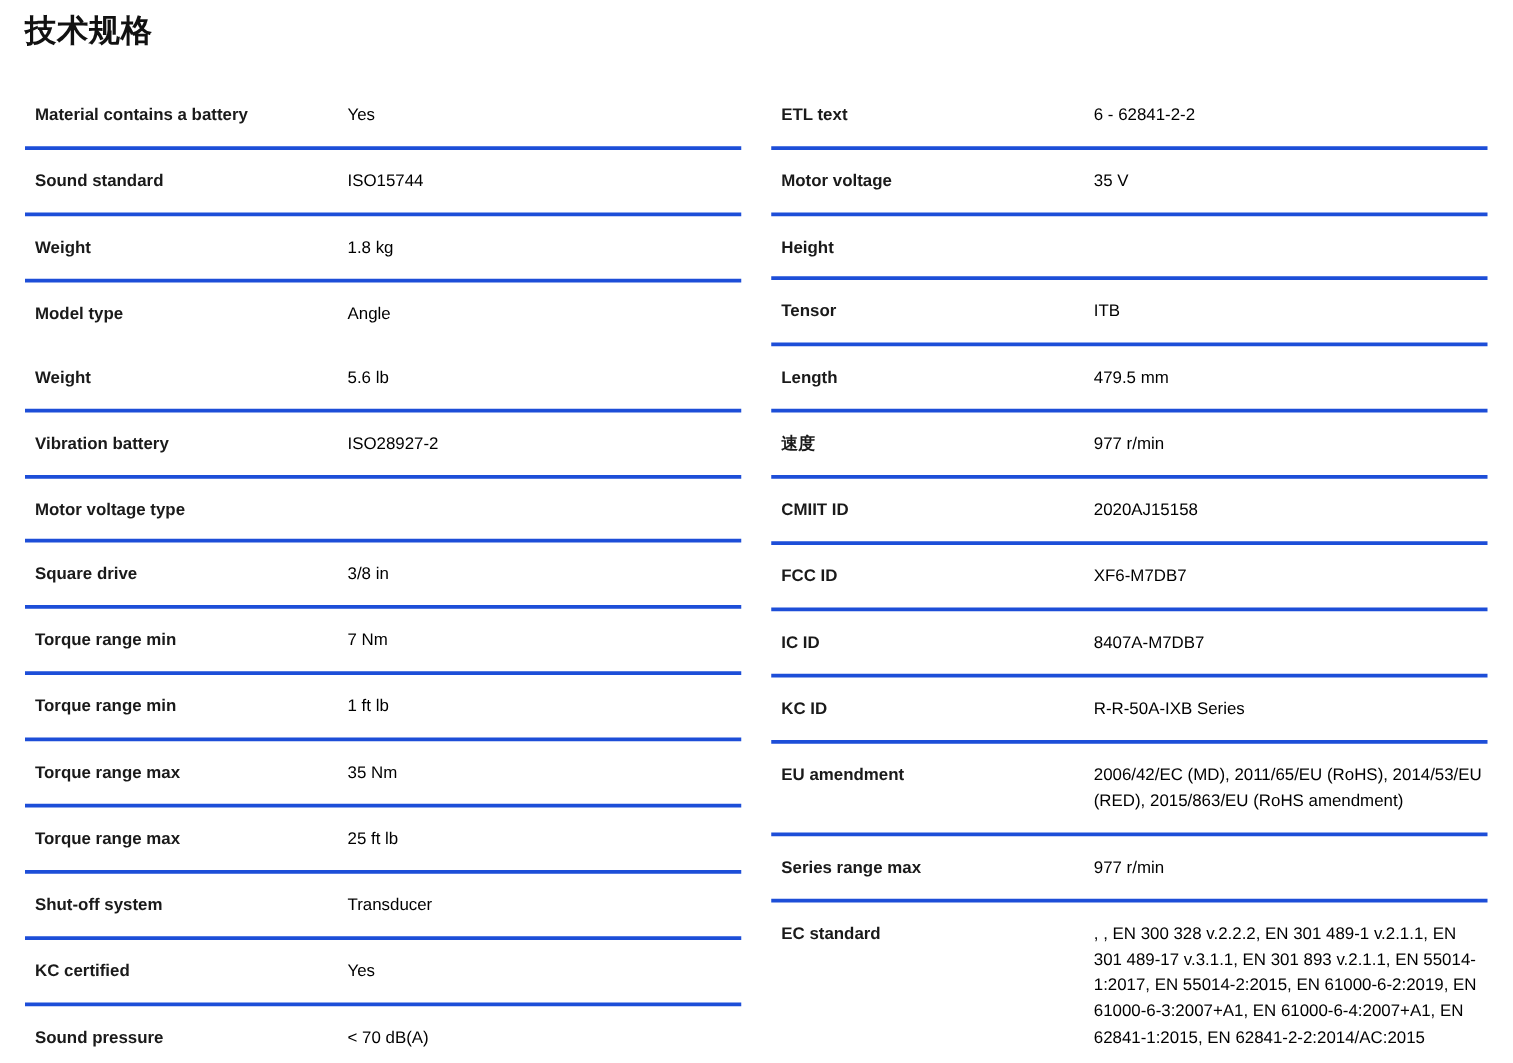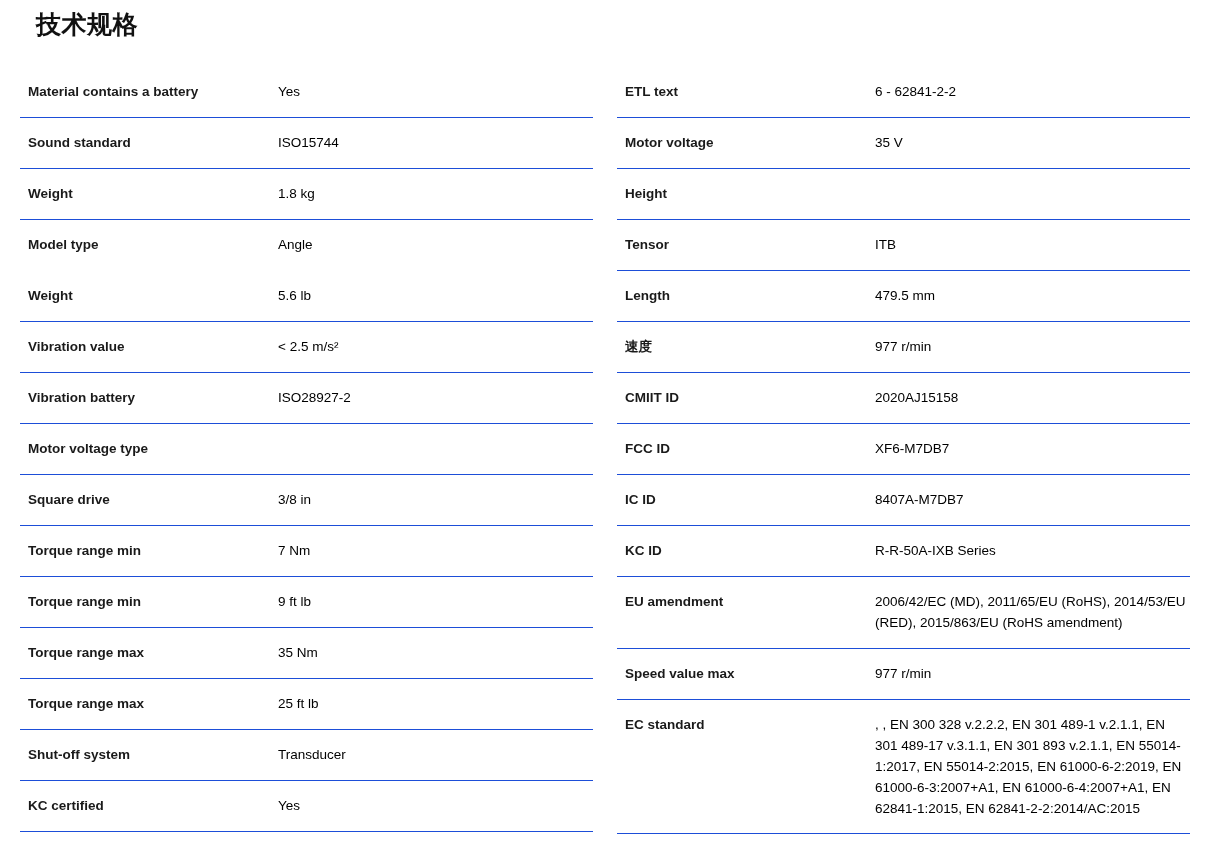--- a/index.html
+++ b/index.html
@@ -17,37 +17,37 @@
     -webkit-font-smoothing: antialiased;
   }
   .page {
     width: 1210px;
     padding: 0 20px;
   }
   .page-title {
     font-size: 25px;
     font-weight: bold;
     color: #111111;
-    margin: 8px 0 26px 16px;
+    margin: 8px 0 26px 0;
     letter-spacing: 0.5px;
   }
   .spec-columns {
     display: flex;
     gap: 0;
     align-items: flex-start;
   }
   .spec-col {
     width: 573px;
     flex: 0 0 573px;
   }
   .spec-col.left { margin-right: 24px; }
   .spec-row {
     display: flex;
     align-items: flex-start;
-    border-bottom: 1px solid #1d4ed8;
+    border-bottom: 3px solid #1d4ed8;
     padding: 15px 0 14px 8px;
     min-height: 51px;
   }
   .spec-row.no-border { border-bottom: none; }
   .spec-label {
     width: 250px;
     flex: 0 0 250px;
     font-size: 13.5px;
     font-weight: bold;
     color: #1a1a1a;
@@ -85,41 +85,37 @@
       </div>
       <div class="spec-row no-border">
         <div class="spec-label">Model type</div>
         <div class="spec-value">Angle</div>
       </div>
       <div class="spec-row">
         <div class="spec-label">Weight</div>
         <div class="spec-value">5.6 lb</div>
       </div>
       <div class="spec-row">
-        <div class="spec-label">Vibration value</div>
-        <div class="spec-value">&lt; 2.5 m/s²</div>
-      </div>
-      <div class="spec-row">
         <div class="spec-label">Vibration battery</div>
         <div class="spec-value">ISO28927-2</div>
       </div>
       <div class="spec-row">
         <div class="spec-label">Motor voltage type</div>
       </div>
       <div class="spec-row">
         <div class="spec-label">Square drive</div>
         <div class="spec-value">3/8 in</div>
       </div>
       <div class="spec-row">
         <div class="spec-label">Torque range min</div>
         <div class="spec-value">7 Nm</div>
       </div>
       <div class="spec-row">
         <div class="spec-label">Torque range min</div>
-        <div class="spec-value">9 ft lb</div>
+        <div class="spec-value">1 ft lb</div>
       </div>
       <div class="spec-row">
         <div class="spec-label">Torque range max</div>
         <div class="spec-value">35 Nm</div>
       </div>
       <div class="spec-row">
         <div class="spec-label">Torque range max</div>
         <div class="spec-value">25 ft lb</div>
       </div>
       <div class="spec-row">
@@ -174,21 +170,21 @@
       </div>
       <div class="spec-row">
         <div class="spec-label">KC ID</div>
         <div class="spec-value">R-R-50A-IXB Series</div>
       </div>
       <div class="spec-row">
         <div class="spec-label">EU amendment</div>
         <div class="spec-value">2006/42/EC (MD), 2011/65/EU (RoHS), 2014/53/EU (RED), 2015/863/EU (RoHS amendment)</div>
       </div>
       <div class="spec-row">
-        <div class="spec-label">Speed value max</div>
+        <div class="spec-label">Series range max</div>
         <div class="spec-value">977 r/min</div>
       </div>
       <div class="spec-row">
         <div class="spec-label">EC standard</div>
         <div class="spec-value">, , EN 300 328 v.2.2.2, EN 301 489-1 v.2.1.1, EN 301 489-17 v.3.1.1, EN 301 893 v.2.1.1, EN 55014-1:2017, EN 55014-2:2015, EN 61000-6-2:2019, EN 61000-6-3:2007+A1, EN 61000-6-4:2007+A1, EN 62841-1:2015, EN 62841-2-2:2014/AC:2015</div>
       </div>
       <div class="spec-row">
         <div class="spec-label">Tolerance Class</div>
         <div class="spec-value">TK15</div>
       </div>

